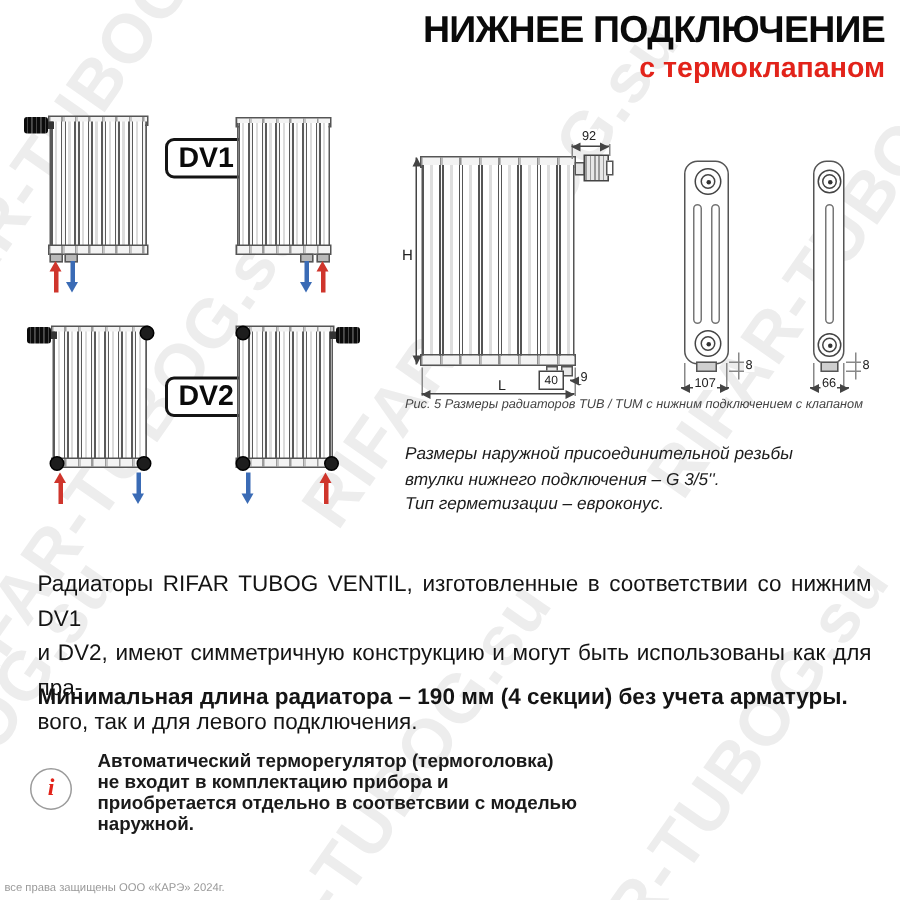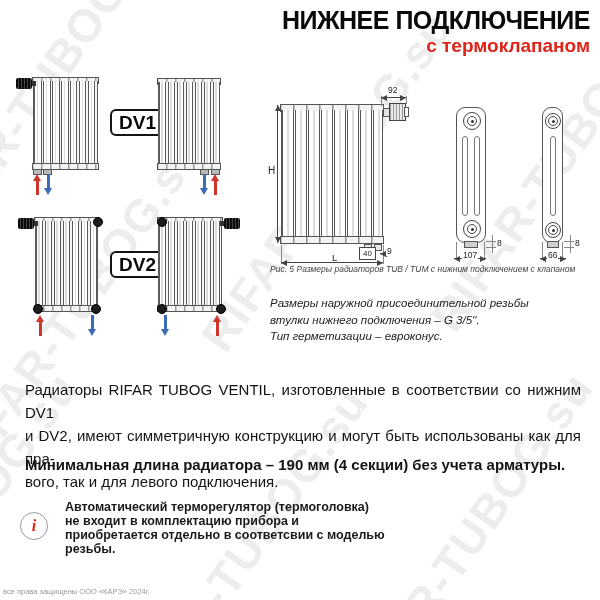--- a/index.html
+++ b/index.html
@@ -118,21 +118,21 @@
     <div class="stub" style="left:43px;top:169px"></div>
     <div class="arrow up red" style="left:33px;top:174px">
         <div class="head"></div>
         <div class="shaft"></div>
       </div>
     <div class="arrow down blue" style="left:44px;top:174px">
         <div class="head"></div>
         <div class="shaft"></div>
       </div>
 
-    <div class="dvbox" style="left:110px;top:109px">DV1</div>
+    <div class="dvbox" style="left:110px;top:92px">DV1</div>
 
     <div class="rad" style="left:158px;top:78px;width:62px;height:92px">
       <div class="rad-caps top"></div>
       <div class="rad-tubes"></div>
       <div class="rad-caps bot"></div>
     </div>
     <div class="stub" style="left:200px;top:169px"></div>
     <div class="stub" style="left:211px;top:169px"></div>
     <div class="arrow down blue" style="left:200px;top:174px">
         <div class="head"></div>
@@ -257,19 +257,19 @@
 
     <div class="minlen" style="top:456px">Минимальная длина радиатора – 190 мм (4 секции) без учета арматуры.</div>
 
     <div class="info-icon" style="left:20px;top:512px">
       <span>i</span>
     </div>
     <div class="info-text" style="left:65px;top:500px;width:370px">
       <div>Автоматический терморегулятор (термоголовка)</div>
       <div>не входит в комплектацию прибора и</div>
       <div>приобретается отдельно в соответсвии с моделью</div>
-      <div>резьбы.</div>
+      <div>наружной.</div>
     </div>
 
     <div class="footer">все права защищены ООО «КАРЭ» 2024г.</div>
 
   </div>
 </div>
 
 </body></html>

